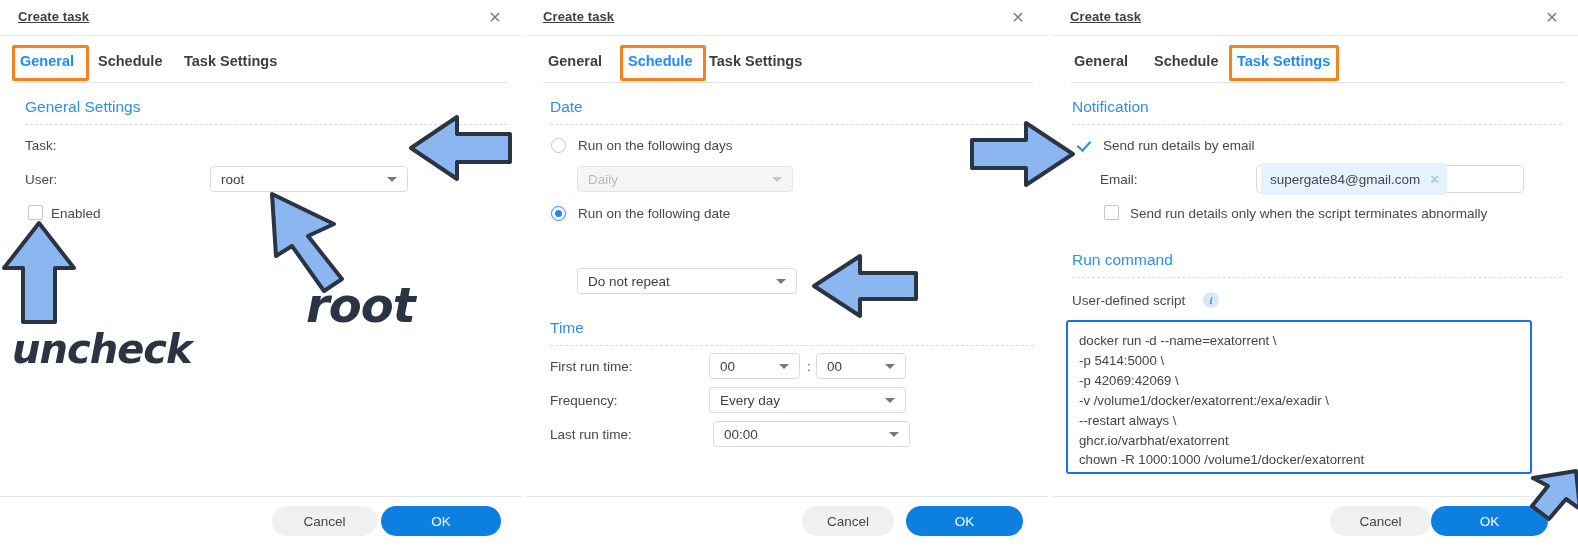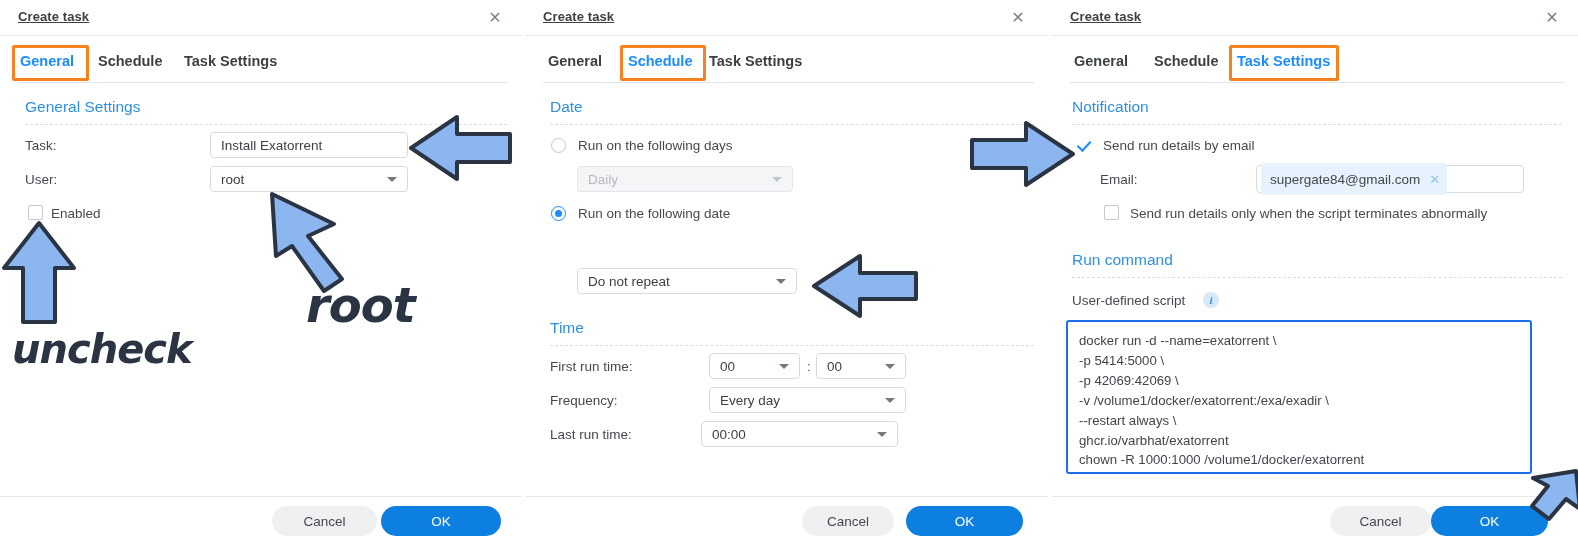--- a/index.html
+++ b/index.html
@@ -228,23 +228,20 @@
       <div class="tab active" style="left:18px;">General</div>
       <div class="tab" style="left:96px;">Schedule</div>
       <div class="tab" style="left:182px;">Task Settings</div>
       <div class="tab-hl" style="left:12px;top:0px;width:77px;height:36px;"></div>
     </div>
 
     <div class="section-title" style="left:25px;top:98px;">General Settings</div>
     <div class="section-rule" style="left:25px;right:14px;top:124px;"></div>
 
     <div class="lbl" style="left:25px;top:138px;">Task:</div>
-    <div class="tfield" style="left:210px;top:132px;width:198px;height:26px;">
-      <span>Install Exatorrent</span>
-    </div>
 
     <div class="lbl" style="left:25px;top:172px;text-align:center;">User:</div>
     <div class="tfield" style="left:210px;top:166px;width:198px;height:26px;">
       <span>root</span>
       <span class="caret"></span>
     </div>
 
     <div class="cbox" style="left:28px;top:205px;"></div>
     <div class="lbl" style="left:51px;top:206px;">Enabled</div>
 
@@ -302,21 +299,21 @@
       <span class="caret"></span>
     </div>
 
     <div class="lbl" style="left:25px;top:393px;">Frequency:</div>
     <div class="tfield" style="left:184px;top:387px;width:197px;height:26px;">
       <span>Every day</span>
       <span class="caret"></span>
     </div>
 
     <div class="lbl" style="left:25px;top:427px;">Last run time:</div>
-    <div class="tfield" style="left:176px;top:421px;width:197px;height:26px;">
+    <div class="tfield" style="left:188px;top:421px;width:197px;height:26px;">
       <span>00:00</span>
       <span class="caret"></span>
     </div>
 
     <div class="footer-rule" style="left:0;right:0;top:496px;"></div>
     <div class="btn cancel" style="left:277px;top:506px;width:92px;">Cancel</div>
     <div class="btn ok" style="left:381px;top:506px;width:117px;">OK</div>
   </div>
 
   <div class="panel p3">

